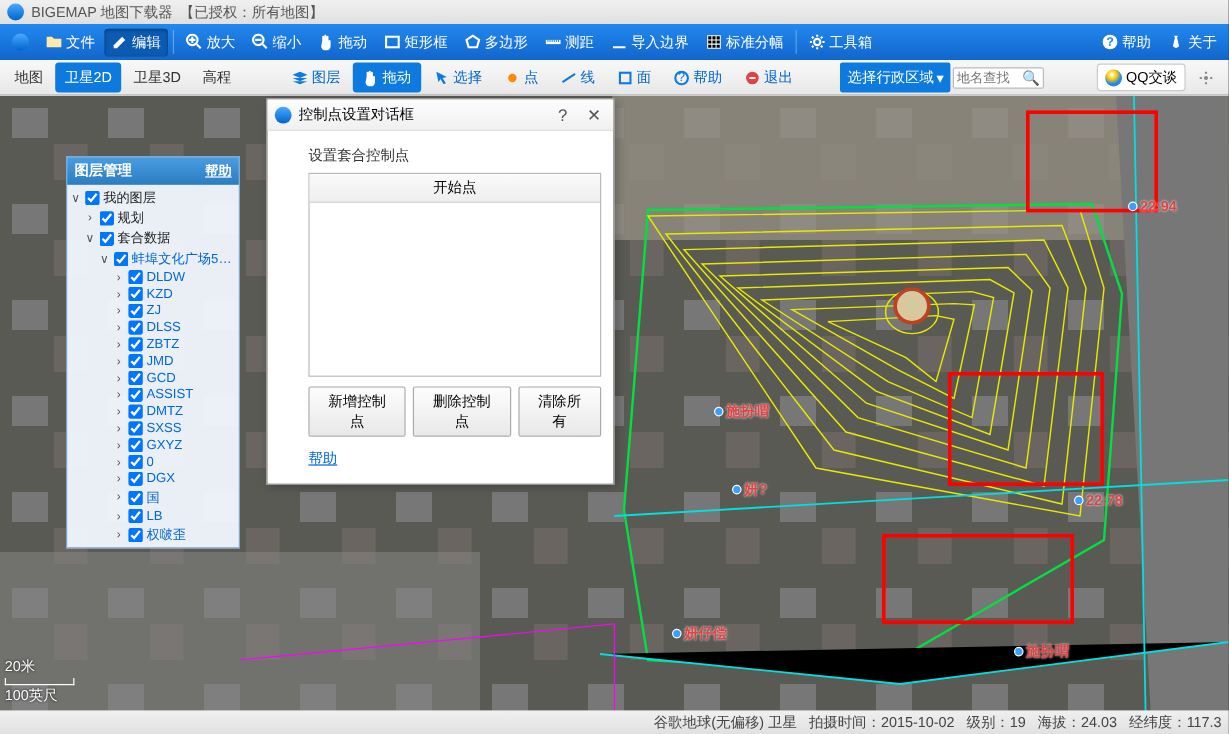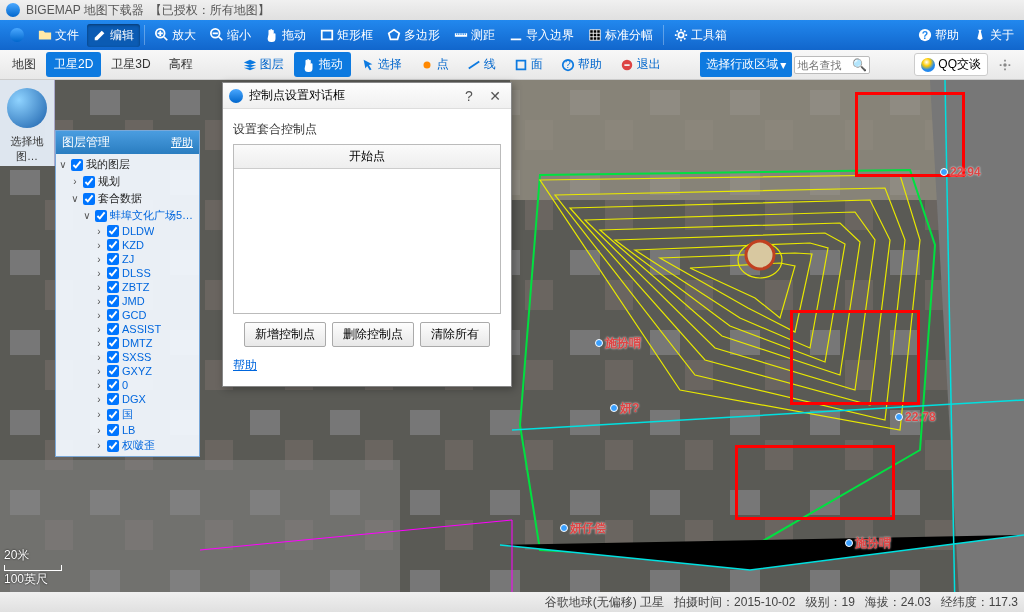--- a/index.html
+++ b/index.html
@@ -15,33 +15,33 @@
 .toolbar-sub { height:30px; background:linear-gradient(#f8f8f8,#e8e8e8); border-bottom:1px solid #ccc; display:flex; align-items:center; padding:0 4px; gap:2px; }
 .sb-btn { display:flex; align-items:center; gap:3px; padding:4px 8px; color:#333; cursor:pointer; border-radius:3px; white-space:nowrap; }
 .sb-btn.blue-text { color:#0066cc; }
 .sb-btn.active { background:#0d7ae0; color:#fff; }
 .main-area { position:relative; width:1024px; height:532px; }
 .map-canvas { position:absolute; inset:0; background:#6a6a6a; overflow:hidden; }
 .left-panel { position:absolute; left:0; top:0; width:55px; background:rgba(230,238,248,.95); border-right:1px solid #aac; padding-top:4px; text-align:center; }
 .earth-icon { width:40px; height:40px; border-radius:50%; background:radial-gradient(circle at 30% 30%,#8fd3ff,#1a5faa); margin:4px auto; }
 .left-panel-label { font-size:11px; color:#333; padding:2px; }
 .layer-panel { position:absolute; left:55px; top:50px; width:145px; background:rgba(240,246,252,.96); border:1px solid #7aa8d8; }
-.layer-header { background:linear-gradient(#4a9de0,#2a7dc0); color:#fff; padding:3px 6px; display:flex; justify-content:space-between; align-items:center; }
+.layer-header { background:linear-gradient(#4a9de0,#2a7dc0); color:#fff; padding:3px 6px; display:flex; justify-content:space-between; align-items:center;font-weight:bold; }
 .layer-header a { color:#fff; text-decoration:underline; font-size:11px; }
 .layer-tree { padding:2px 0; max-height:330px; overflow:hidden; }
 .tree-node { display:flex; align-items:center; padding:1px 2px; white-space:nowrap; overflow:hidden; }
 .tree-toggle { width:10px; text-align:center; color:#555; cursor:pointer; font-size:10px; }
 .tree-check { width:12px; height:12px; margin:0 3px; }
 .tree-label { color:#222; font-size:11px; overflow:hidden; text-overflow:ellipsis; }
 .tree-label.blue { color:#0066dd; }
 .dialog { position:absolute; left:222px; top:2px; width:290px; background:#fff; border:1px solid #888; box-shadow:2px 2px 8px rgba(0,0,0,.3); }
 .dialog-title { height:26px; background:linear-gradient(#fdfdfd,#f0f0f0); display:flex; align-items:center; padding:0 6px; gap:6px; border-bottom:1px solid #ddd; }
 .dialog-title-text { flex:1; font-size:12px;font-family:Liberation Serif, serif; }
 .dialog-ctrl { width:20px; text-align:center; cursor:pointer; font-size:14px; color:#555; }
-.dialog-body { padding:8px 10px 12px; }
+.dialog-body { padding:8px 10px 12px;margin-left:24px; }
 .dialog-subtitle { padding:4px 0 6px; color:#333; }
 .dialog-table { border:1px solid #bbb; height:170px; }
 .dialog-table-head { display:flex; background:linear-gradient(#fafafa,#eee); border-bottom:1px solid #ccc; }
 .dialog-th { flex:1; text-align:center; padding:3px; border-right:1px solid #ccc; }
 .dialog-th:last-child { border-right:none; }
 .dialog-btnrow { display:flex; gap:6px; margin-top:8px; justify-content:center; }
 .dialog-btn { padding:3px 10px; background:linear-gradient(#fdfdfd,#e8e8e8); border:1px solid #aaa; border-radius:2px; cursor:pointer; min-width:62px; text-align:center; }
 .dialog-btn.primary { border-color:#4a9de0; box-shadow:0 0 0 1px #4a9de0 inset; }
 .dialog-help { margin-top:10px; }
 .dialog-help a { color:#0066dd; text-decoration:underline; }
@@ -294,24 +294,20 @@
     <div class="map-label" style="left:895px;top:330px"><span class="dot"></span><span>22:78</span></div>
     <div class="map-label" style="left:845px;top:455px"><span class="dot"></span><span>施扮喟</span></div>
 
     <div class="scale-indicator">
       <div>20米</div>
         <div class="scale-bar"></div>
       <div>100英尺</div>
     </div>
   </div>
 
-  <div class="left-panel">
-    <div class="earth-icon"></div>
-    <div class="left-panel-label">选择地图…</div>
-  </div>
 
   <div class="layer-panel">
     <div class="layer-header">
       <span>图层管理</span>
       <a>帮助</a>
     </div>
     <div class="layer-tree">
       <div class="tree-node" style="padding-left:2px">
           <span class="tree-toggle">∨</span>
           <input type="checkbox" class="tree-check" checked="" style="">

